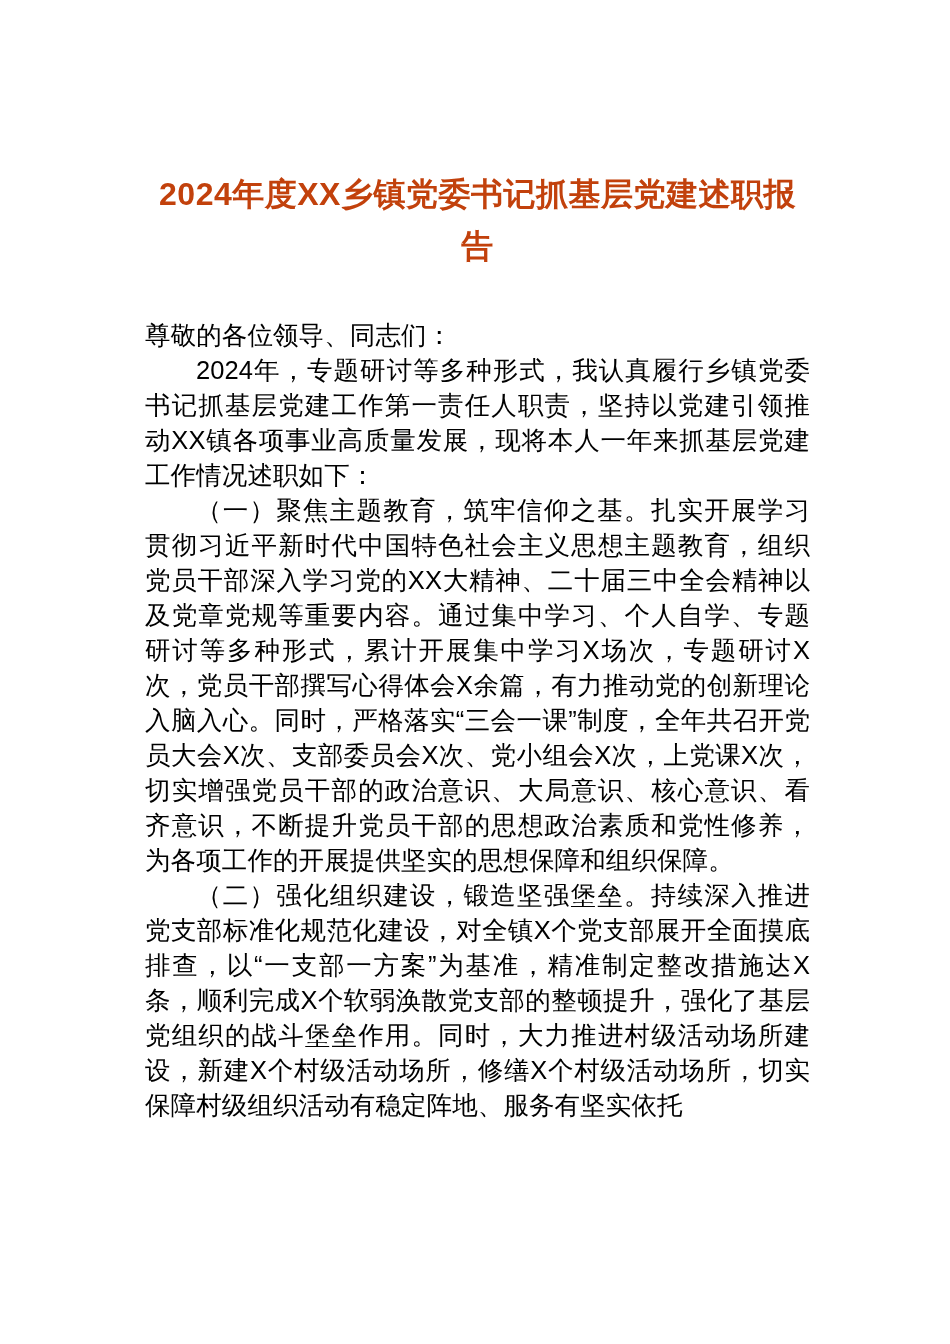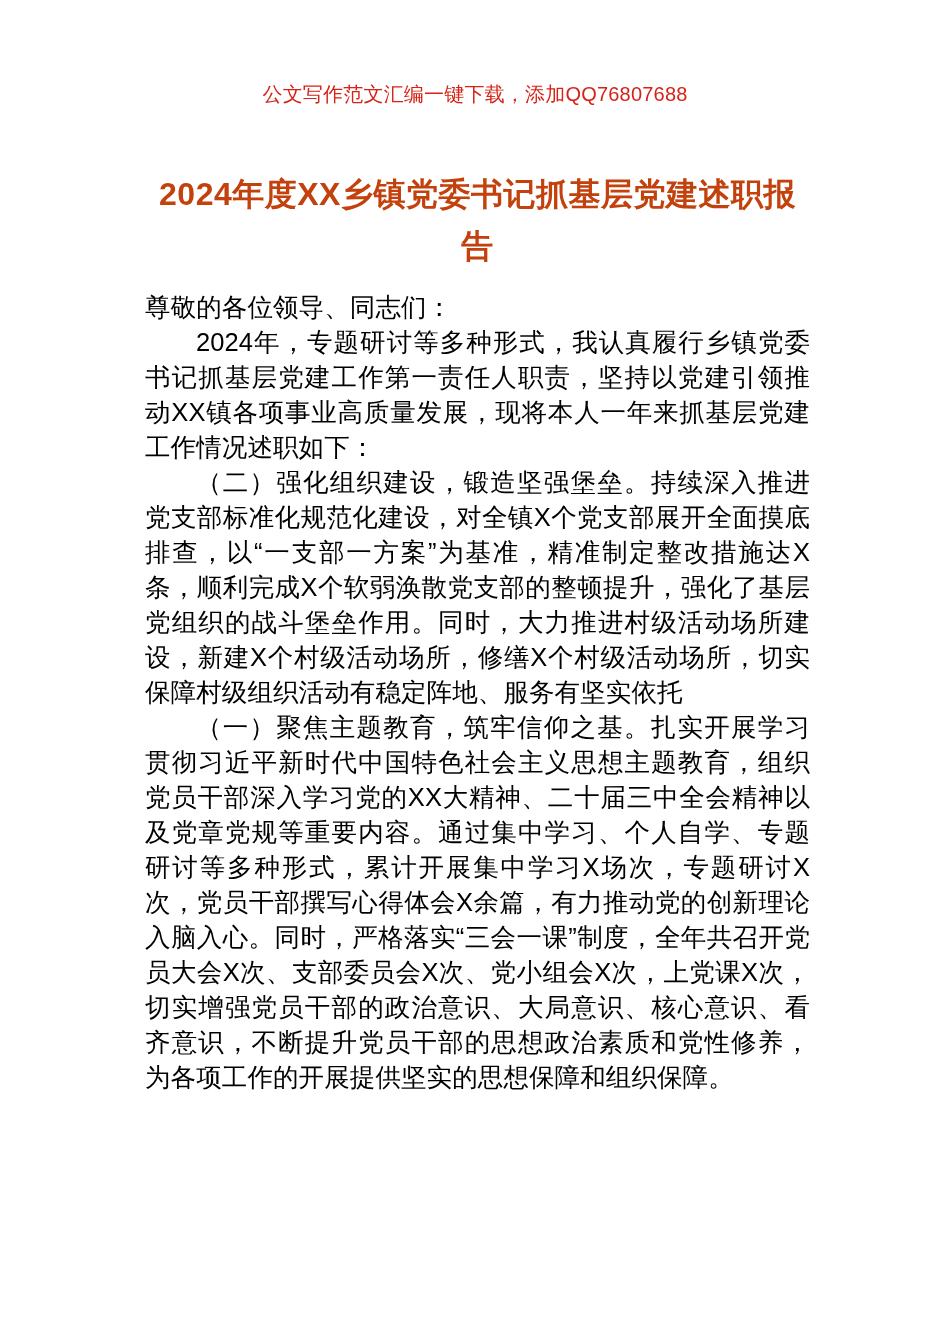--- a/index.html
+++ b/index.html
@@ -45,21 +45,21 @@
     line-height: 52px;
     font-weight: bold;
     text-align: center;
     color: #c2410c;
     margin: 0 0 18px 0;
     letter-spacing: 0.5px;
     font-family: "Liberation Sans", "DejaVu Sans", sans-serif;
   }
 
   .body-block {
-    margin-top: 18px;
+    margin-top: 46px;
   }
 
   p.para {
     margin: 0;
     font-size: 25.5px;
     line-height: 35px;
     color: #000000;
     text-align: justify;
     text-justify: inter-ideograph;
     letter-spacing: 0.1px;
@@ -72,28 +72,27 @@
 
   p.para.noindent {
     text-indent: 0;
   }
 </style>
 </head>
 <body>
 
 <div class="page">
 
-  <div class="promo-banner">公文写作范文汇编一键下载，添加QQ76807688</div>
 
   <div class="doc">
 
     <h1 class="doc-title">2024年度XX乡镇党委书记抓基层党建述职报告</h1>
 
     <div class="body-block">
       <p class="para noindent">尊敬的各位领导、同志们：</p>
       <p class="para indent">2024年，专题研讨等多种形式，我认真履行乡镇党委书记抓基层党建工作第一责任人职责，坚持以党建引领推动XX镇各项事业高质量发展，现将本人一年来抓基层党建工作情况述职如下：</p>
+      <p class="para indent">（一）聚焦主题教育，筑牢信仰之基。扎实开展学习贯彻习近平新时代中国特色社会主义思想主题教育，组织党员干部深入学习党的XX大精神、二十届三中全会精神以及党章党规等重要内容。通过集中学习、个人自学、专题研讨等多种形式，累计开展集中学习X场次，专题研讨X次，党员干部撰写心得体会X余篇，有力推动党的创新理论入脑入心。同时，严格落实“三会一课”制度，全年共召开党员大会X次、支部委员会X次、党小组会X次，上党课X次，切实增强党员干部的政治意识、大局意识、核心意识、看齐意识，不断提升党员干部的思想政治素质和党性修养，为各项工作的开展提供坚实的思想保障和组织保障。</p>
       <p class="para indent">（二）强化组织建设，锻造坚强堡垒。持续深入推进党支部标准化规范化建设，对全镇X个党支部展开全面摸底排查，以“一支部一方案”为基准，精准制定整改措施达X条，顺利完成X个软弱涣散党支部的整顿提升，强化了基层党组织的战斗堡垒作用。同时，大力推进村级活动场所建设，新建X个村级活动场所，修缮X个村级活动场所，切实保障村级组织活动有稳定阵地、服务有坚实依托</p>
-      <p class="para indent">（一）聚焦主题教育，筑牢信仰之基。扎实开展学习贯彻习近平新时代中国特色社会主义思想主题教育，组织党员干部深入学习党的XX大精神、二十届三中全会精神以及党章党规等重要内容。通过集中学习、个人自学、专题研讨等多种形式，累计开展集中学习X场次，专题研讨X次，党员干部撰写心得体会X余篇，有力推动党的创新理论入脑入心。同时，严格落实“三会一课”制度，全年共召开党员大会X次、支部委员会X次、党小组会X次，上党课X次，切实增强党员干部的政治意识、大局意识、核心意识、看齐意识，不断提升党员干部的思想政治素质和党性修养，为各项工作的开展提供坚实的思想保障和组织保障。</p>
     </div>
 
   </div>
 
 </div>
 
 </body></html>

